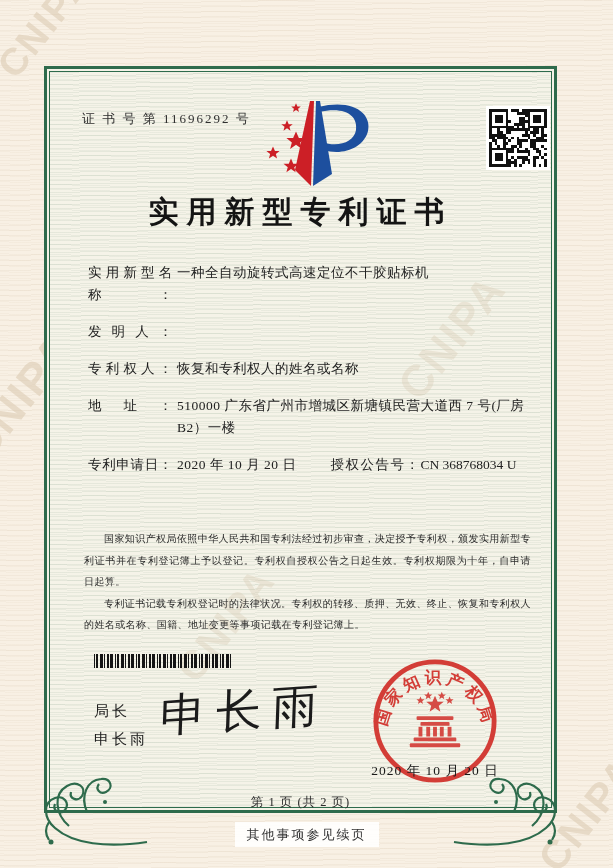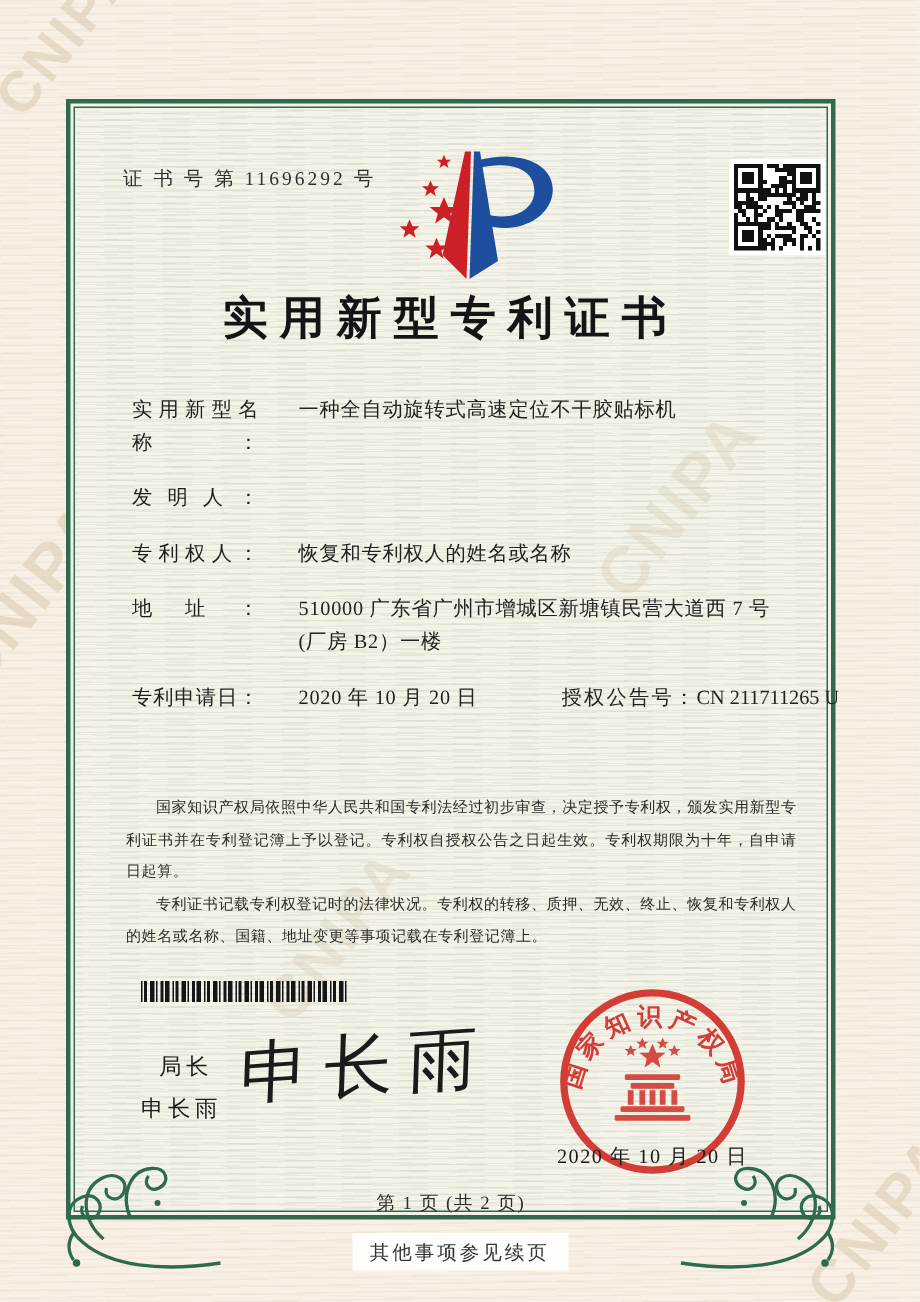--- a/index.html
+++ b/index.html
@@ -33,33 +33,33 @@
     font-weight:700;color:#d8cab2;transform:rotate(-52deg);opacity:.35;letter-spacing:2px;white-space:nowrap;}
   .cert-number{position:absolute;left:32px;top:38px;font-size:13px;letter-spacing:2px;color:#2f2f2f;}
   .logo{position:absolute;left:200px;top:26px;width:150px;height:96px;}
   .qr{position:absolute;left:436px;top:34px;width:64px;height:64px;background:#fff;padding:3px;box-sizing:border-box;}
   .qr svg{width:100%;height:100%;shape-rendering:crispEdges;}
   .title{
     position:absolute;left:0;right:0;top:120px;text-align:center;
     font-size:30px;font-weight:700;letter-spacing:8px;color:#141414;
   }
   .fields{position:absolute;left:38px;top:190px;width:442px;font-size:13.5px;color:#222;}
-  .frow{display:flex;align-items:flex-start;margin-bottom:15px;line-height:22px;gap:22px;}
+  .frow{display:flex;align-items:flex-start;margin-bottom:15px;line-height:22px;}
   .flabel{
     display:inline-block;width:84px;flex:0 0 84px;
     text-align:justify;text-align-last:justify;letter-spacing:-.3px;color:#1e1e1e;
   }
   .fvalue{flex:1;margin-left:5px;letter-spacing:.5px;}
   .grant-pair{margin-left:34px;white-space:nowrap;}
   .grant-pair .glabel{letter-spacing:1.5px;}
   .paras{position:absolute;left:34px;top:456px;width:447px;font-size:10px;line-height:21.5px;color:#2b2b2b;text-align:justify;}
   .paras p{margin:0;text-indent:2em;letter-spacing:.4px;}
   .barcode{position:absolute;left:44px;top:582px;height:14px;display:flex;align-items:stretch;}
   .barcode i{display:block;background:#151515;margin-right:1px;}
-  .director-title{position:absolute;left:56px;top:630px;font-size:15px;letter-spacing:3px;color:#1c1c1c;}
+  .director-title{position:absolute;left:44px;top:630px;font-size:15px;letter-spacing:3px;color:#1c1c1c;}
   .director-name{position:absolute;left:44px;top:658px;font-size:15px;letter-spacing:3px;color:#1c1c1c;}
   .signature{
     position:absolute;left:110px;top:608px;font-size:46px;color:#1b1b1b;
     transform:rotate(-4deg) skewX(-6deg);letter-spacing:10px;font-weight:500;white-space:nowrap;
   }
   .seal{position:absolute;left:322px;top:586px;width:126px;height:126px;opacity:.95;}
   .seal-date{
     position:absolute;left:314px;top:690px;width:142px;text-align:center;
     font-size:13.5px;color:#1a1a1a;letter-spacing:1px;z-index:5;
   }
@@ -379,21 +379,21 @@
           <span class="fvalue">恢复和专利权人的姓名或名称</span>
         </div>
         <div class="frow">
           <span class="flabel">地址：</span>
           <span class="fvalue">510000 广东省广州市增城区新塘镇民营大道西 7 号(厂房 B2）一楼</span>
         </div>
         <div class="frow">
           <span class="flabel">专利申请日：</span>
           <span class="fvalue" style="flex:0 0 auto;">2020 年 10 月 20 日</span>
           <span class="grant-pair">
-            <span class="glabel">授权公告号：</span><span>CN 211711265 U</span>
+            <span class="glabel">授权公告号：</span><span>CN 368768034 U</span>
           </span>
         </div>
       </div>
 
       <div class="paras">
         <p>国家知识产权局依照中华人民共和国专利法经过初步审查，决定授予专利权，颁发实用新型专利证书并在专利登记簿上予以登记。专利权自授权公告之日起生效。专利权期限为十年，自申请日起算。</p>
         <p>专利证书记载专利权登记时的法律状况。专利权的转移、质押、无效、终止、恢复和专利权人的姓名或名称、国籍、地址变更等事项记载在专利登记簿上。</p>
       </div>
 
       <div class="barcode" id="barcode">

